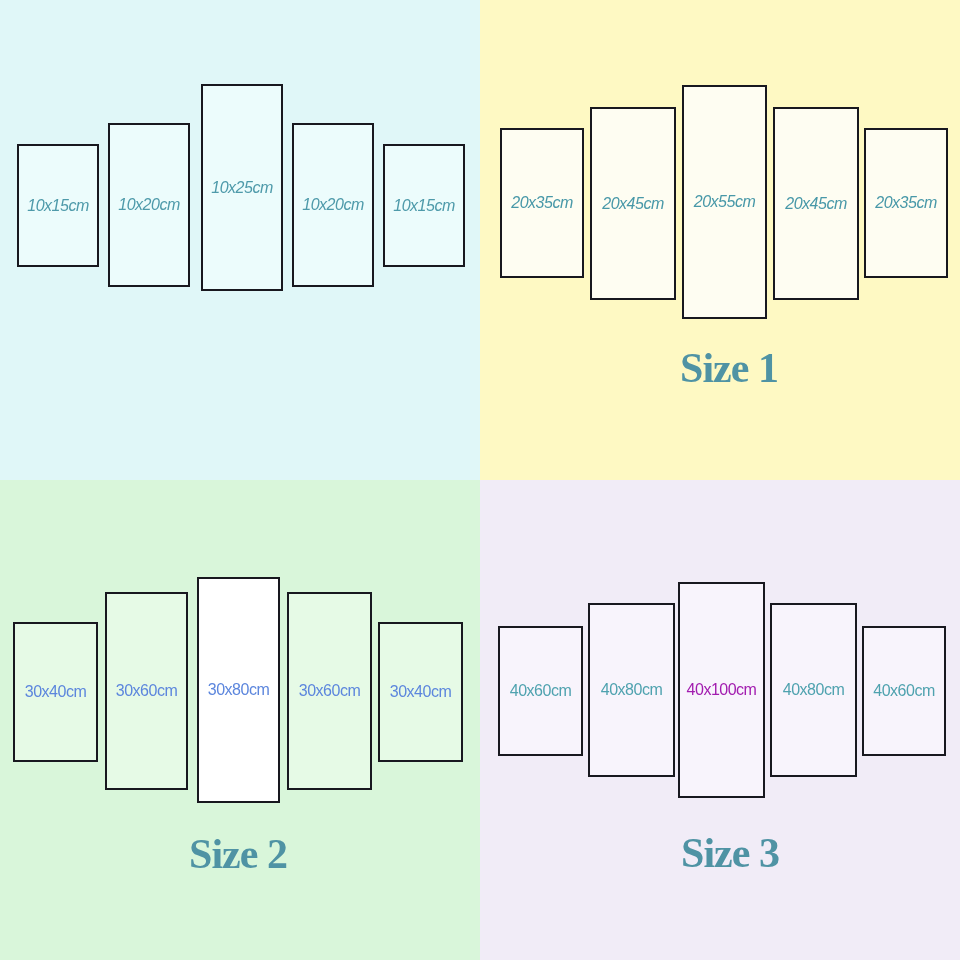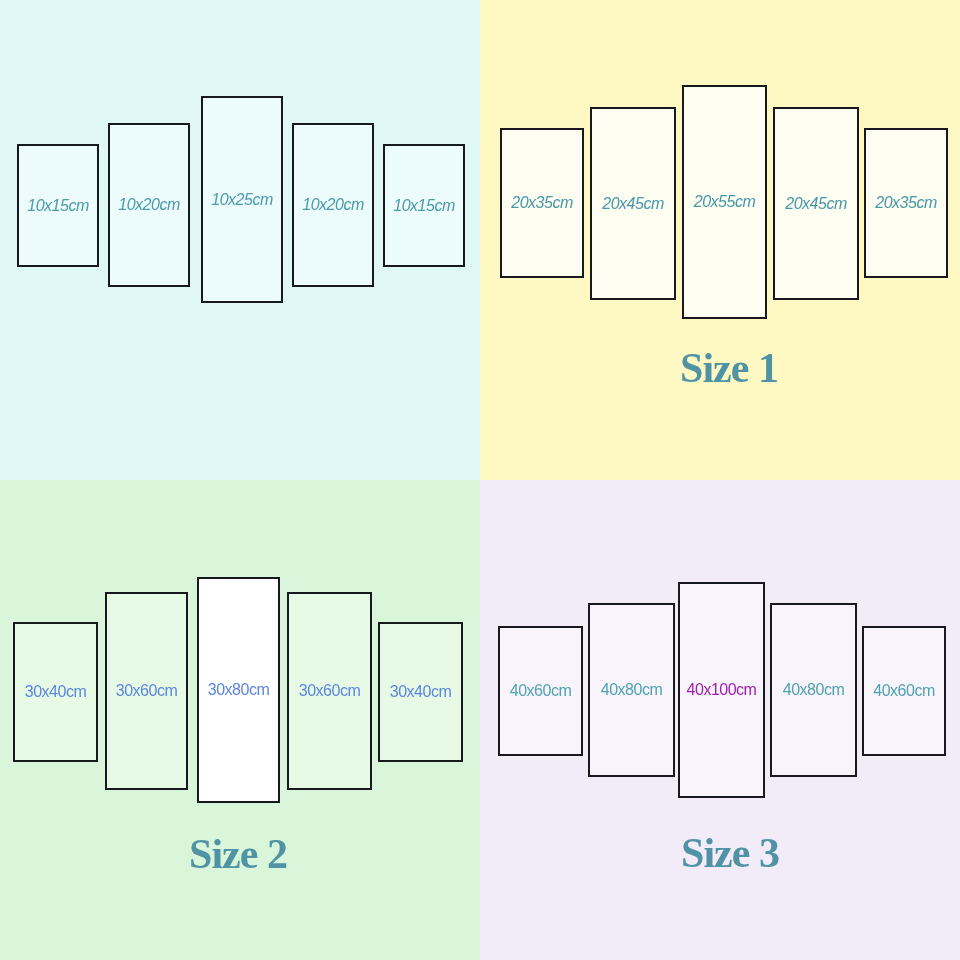--- a/index.html
+++ b/index.html
@@ -50,21 +50,21 @@
 
 <div class="sheet">
 
   <section class="quadrant q0" style="background-color: rgb(224, 247, 248);">
     <div class="panel" style="left: 17px; top: 144px; width: 82px; height: 123px; background-color: rgb(236, 252, 252);">
       <span class="panel-label" style="color: rgb(78, 154, 170);">10x15cm</span>
     </div>
     <div class="panel" style="left: 108px; top: 123px; width: 82px; height: 164px; background-color: rgb(236, 252, 252);">
       <span class="panel-label" style="color: rgb(78, 154, 170);">10x20cm</span>
     </div>
-    <div class="panel" style="left: 201px; top: 96px; width: 82px; height: 207px; background-color: rgb(236, 252, 252);">
+    <div class="panel" style="left: 201px; top: 84px; width: 82px; height: 207px; background-color: rgb(236, 252, 252);">
       <span class="panel-label" style="color: rgb(78, 154, 170);">10x25cm</span>
     </div>
     <div class="panel" style="left: 292px; top: 123px; width: 82px; height: 164px; background-color: rgb(236, 252, 252);">
       <span class="panel-label" style="color: rgb(78, 154, 170);">10x20cm</span>
     </div>
     <div class="panel" style="left: 383px; top: 144px; width: 82px; height: 123px; background-color: rgb(236, 252, 252);">
       <span class="panel-label" style="color: rgb(78, 154, 170);">10x15cm</span>
     </div>
   </section>
 

